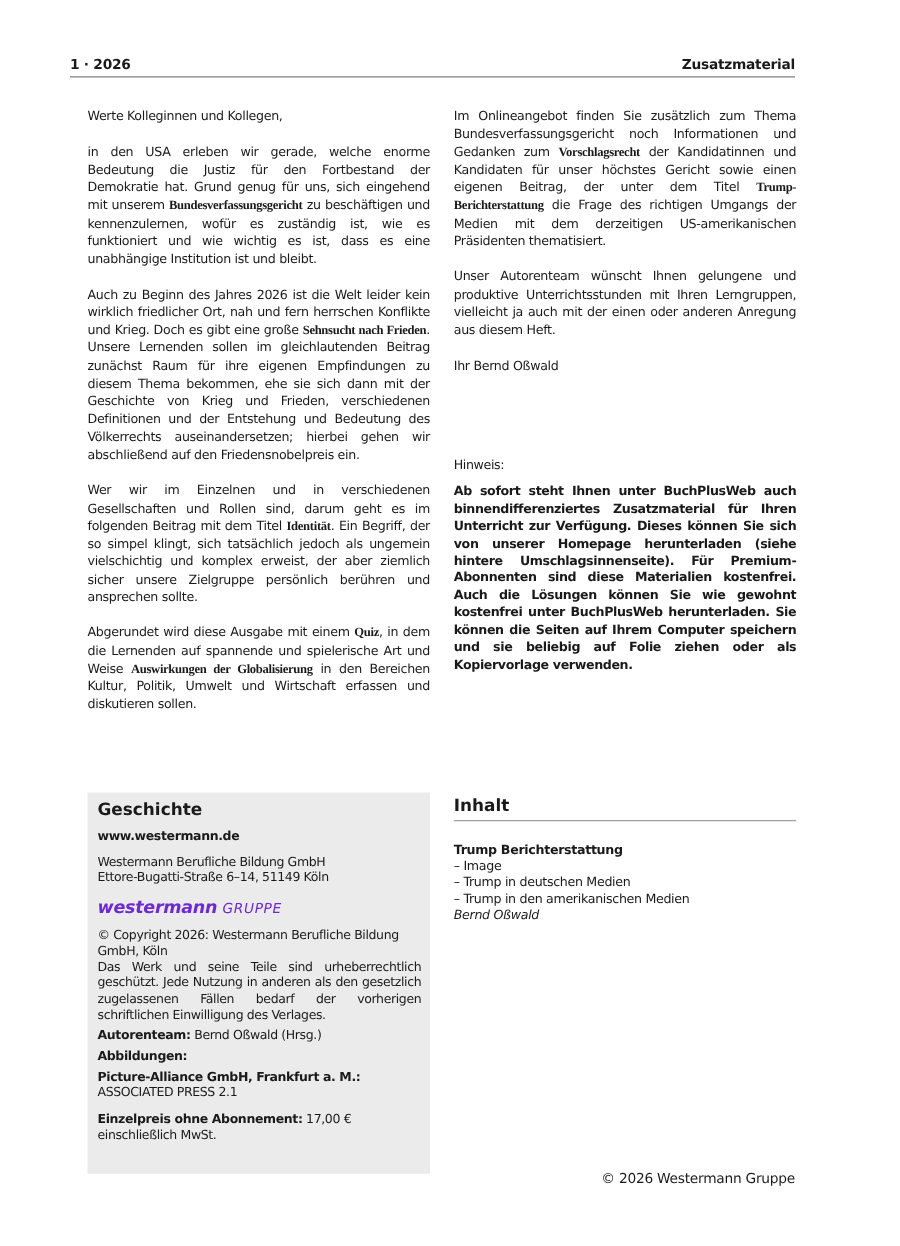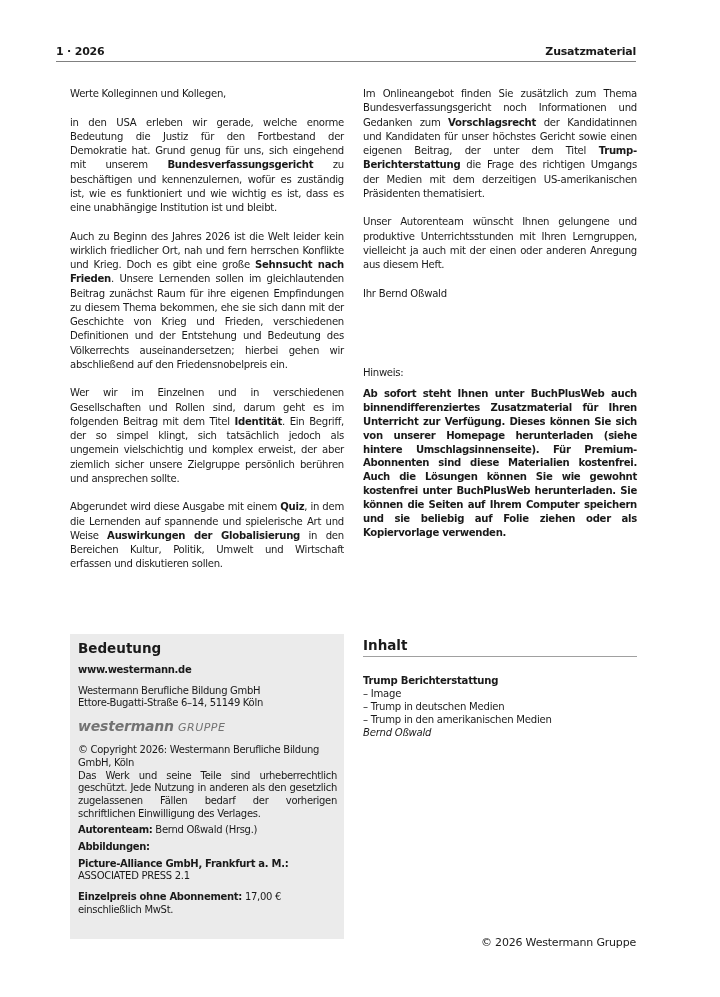--- a/index.html
+++ b/index.html
@@ -23,35 +23,35 @@
       font-size: 11px; font-weight: bold; letter-spacing: -0.2px;
     }
     .col {
       position: absolute; top: 87px;
       font-size: 10.1px; line-height: 14.25px; text-align: justify;
       letter-spacing: -0.25px;
     }
     .col-left { left: 70px; width: 274px; }
     .col-right { left: 363px; width: 274px; }
     .col p { margin-bottom: 14.25px; }
-    .col b { font-weight: bold; }
+    .col b { font-weight: bold; font-family: Liberation Serif, serif; }
     .hint { position: absolute; left: 363px; top: 366px; width: 274px;
       font-size: 10.1px; line-height: 13.9px; text-align: justify; letter-spacing: -0.3px; }
     .hint .hint-title { font-weight: normal; margin-bottom: 7px; }
     .hint .hint-body { font-weight: bold; }
 
     .impressum {
       position: absolute; left: 70px; top: 634px; width: 274px; height: 305px;
       background: #ebebeb; padding: 6px 7px 0 8px;
       font-size: 10px; line-height: 12.7px; letter-spacing: -0.3px;
     }
     .impressum h2 { font-size: 13.5px; font-weight: bold; line-height: 16px; margin-bottom: 8px; letter-spacing: 0; }
     .impressum .block { margin-bottom: 8px; }
     .impressum .bold { font-weight: bold; }
-    .impressum .logo { font-size: 14px; line-height: 16px; margin-bottom: 8px; color: #737373; }
+    .impressum .logo { font-size: 14px; line-height: 16px; margin-bottom: 8px; color: #6d28d9; }
     .impressum .logo .w { font-style: italic; font-weight: bold; letter-spacing: -0.2px; }
     .impressum .logo .g { font-style: italic; font-size: 11px; letter-spacing: 0.5px; }
     .impressum .justify { text-align: justify; }
     .impressum .line-gap { margin-bottom: 4px; }
 
     .inhalt {
       position: absolute; left: 363px; top: 637px; width: 274px;
       font-size: 10.1px; line-height: 13px; letter-spacing: -0.25px;
     }
     .inhalt h2 {
@@ -91,21 +91,21 @@
     </div>
   <p>Ihr Bernd Oßwald</p>
 </div>
 
 <div class="hint">
   <div class="hint-title">Hinweis:</div>
   <div class="hint-body">Ab sofort steht Ihnen unter BuchPlusWeb auch binnendifferenziertes Zusatzmaterial für Ihren Unterricht zur Verfügung. Dieses können Sie sich von unserer Homepage herunterladen (siehe hintere Umschlagsinnenseite). Für Premium-Abonnenten sind diese Materialien kostenfrei. Auch die Lösungen können Sie wie gewohnt kostenfrei unter BuchPlusWeb herunterladen. Sie können die Seiten auf Ihrem Computer speichern und sie beliebig auf Folie ziehen oder als Kopiervorlage verwenden.</div>
 </div>
 
 <div class="impressum">
-  <h2>Bedeutung</h2>
+  <h2>Geschichte</h2>
   <div class="block bold">
     <div>www.westermann.de</div>
   </div>
   <div class="block">
     <div>Westermann Berufliche Bildung GmbH</div>
     <div>Ettore-Bugatti-Straße 6–14, 51149 Köln</div>
   </div>
   <div class="logo">
     <span class="w">westermann</span>
     <span class="g">GRUPPE</span>

